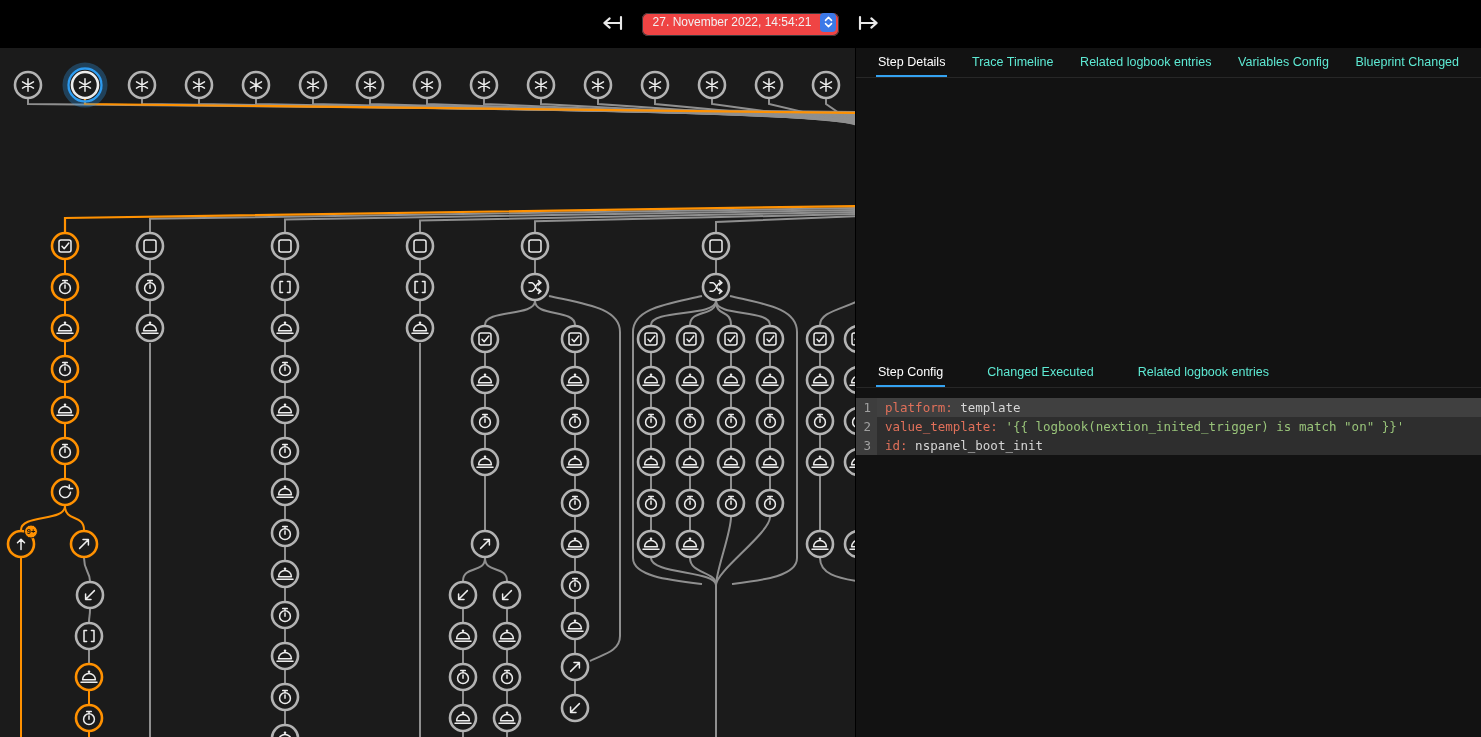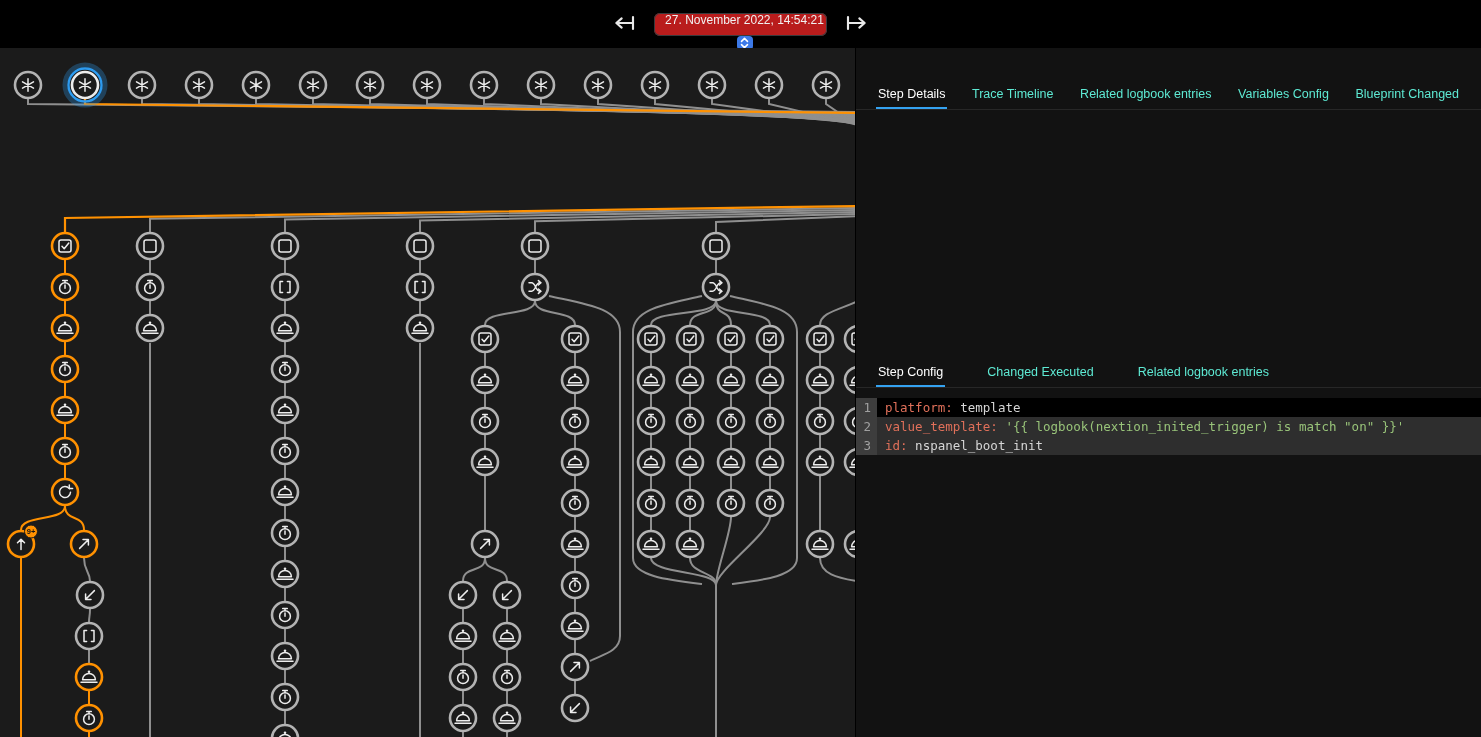--- a/index.html
+++ b/index.html
@@ -5,48 +5,48 @@
   * { margin:0; padding:0; box-sizing:border-box; }
   html,body { background:#000; }
   body { width:1481px; height:737px; overflow:hidden; font-family:"Liberation Sans", sans-serif; }
   .app { position:relative; width:1481px; height:737px; background:#111; overflow:hidden; }
 
   
   .toolbar { position:absolute; top:0; left:0; width:100%; height:48px; background:#000;
              display:flex; align-items:center; justify-content:center; gap:16px; }
   .icon-btn { width:26px; height:26px; background:none; border:none; display:flex; align-items:center;
               justify-content:center; cursor:pointer; }
-  .run-select { display:flex; align-items:center; height:23px; background:#b91c1c; border-radius:6px;
-                box-shadow:inset 0 0 0 1px #3a3a3d; padding:0 3px 4px 11px; gap:9px; cursor:pointer;flex-direction:column; }
+  .run-select { display:flex; align-items:center; height:23px; background:#ef4444; border-radius:6px;
+                box-shadow:inset 0 0 0 1px #3a3a3d; padding:0 3px 4px 11px; gap:9px; cursor:pointer; }
   .run-select .value { color:#f1f1f1; font-size:12px; white-space:nowrap; }
   .stepper { width:16px; height:19px; border-radius:4px; background:var(--stepper-blue);
              display:flex; align-items:center; justify-content:center; }
 
   
   .graph-area { position:absolute; top:48px; left:0; width:855px; height:689px; background:#1b1b1b; overflow:hidden; }
   .graph-area svg { display:block; }
 
   
   .panel { position:absolute; top:48px; left:855px; width:626px; height:689px; background:#121212;
            border-left:1px solid #000; }
   .tabs { display:flex; align-items:stretch; height:30px; border-bottom:1px solid #272727; }
-  .tabs.spread { justify-content:space-between; padding:0 20px;margin-top:32px; }
+  .tabs.spread { justify-content:space-between; padding:0 20px; }
   .tabs.leftal { gap:40px; padding:0 0 0 20px; }
   .tab { display:flex; align-items:center; font-size:12.5px; color:#5eead4; padding:0 2px;
          border-bottom:2px solid transparent; cursor:pointer; white-space:nowrap; }
   .tab.active { color:#fff; border-bottom-color:var(--accent); }
   .executed { margin:21px 20px; font-size:14.5px; color:#ededed; }
 
   .panel-bottom { position:absolute; top:310px; left:0; right:0; }
   .code { margin-top:10px; background:#2e2e2e; font-family:"DejaVu Sans Mono", monospace;
           font-size:12.5px; line-height:19px; }
   .code-row { display:flex; }
   .code-gutter { width:21px; background:#3d3d3d; color:#a0a0a0; text-align:right; padding-right:6px; flex:none; }
   .code-text { flex:1; padding-left:8px; white-space:pre; color:var(--code-plain); }
-  .code-row.active .code-text { background:#000000; }
+  .code-row.active .code-text { background:#404040; }
   .tok-key { color:var(--code-key); }
   .tok-string { color:var(--code-string); }
   .tok-plain { color:var(--code-plain); }
 </style>
 </head>
 <body>
 
 <div class="app">
 
   <header class="toolbar">

